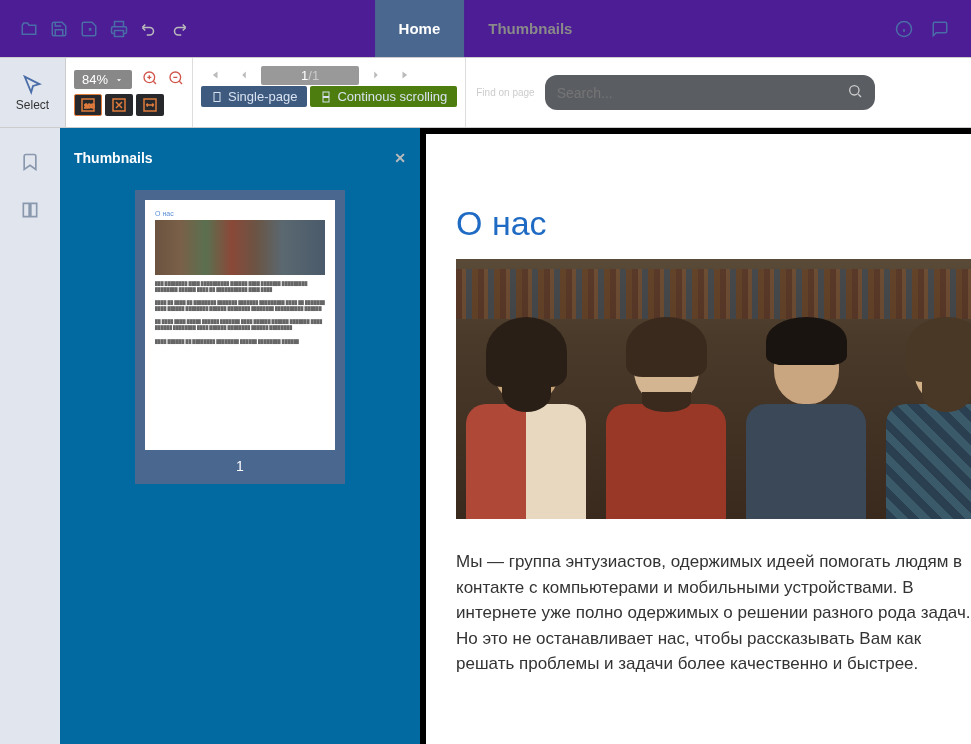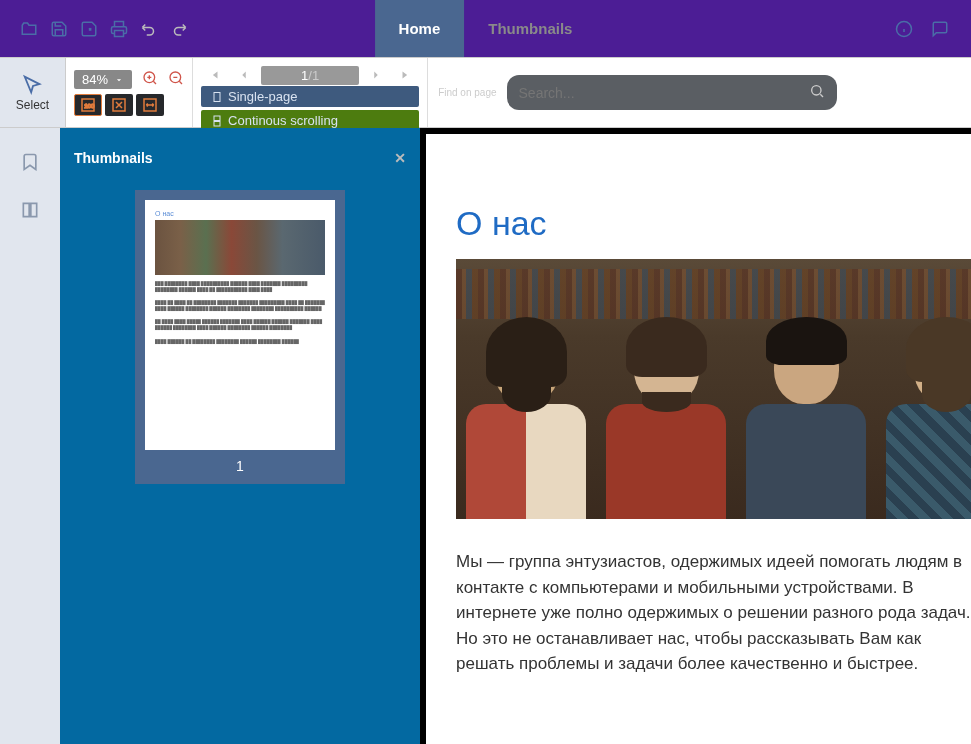--- a/index.html
+++ b/index.html
@@ -24,21 +24,21 @@
 .zoom-select { background: #888; color: #fff; padding: 2px 8px; font-size: 13px; border-radius: 2px; display: flex; align-items: center; gap: 6px; cursor: pointer; }
 .zoom-row2 { display: flex; gap: 3px; }
 .zoom-btn { width: 28px; height: 22px; background: #26282b; display: flex; align-items: center; justify-content: center; cursor: pointer; border-radius: 2px; }
 .zoom-btn.active { border: 1px solid #e07b3c; }
 .zoom-icon { width: 18px; height: 18px; color: #e07b3c; }
 
 .page-group { display: flex; flex-direction: column; gap: 0; padding: 6px 8px; height: 100%; justify-content: flex-start; border-right: 1px solid #ddd; }
 .page-nav { display: flex; align-items: center; gap: 4px; }
 .nav-btn { width: 26px; height: 22px; display: flex; align-items: center; justify-content: center; color: #bbb; cursor: pointer; }
 .page-num { background: #999; color: #fff; padding: 2px 40px; font-size: 13px; border-radius: 2px; }
-.page-mode { display: flex; gap: 3px; flex-direction: column; }
+.page-mode { display: flex; gap: 3px; }
 .mode-btn { background: #3e5a7e; color: #d8e2f0; padding: 3px 10px; font-size: 13px; border-radius: 2px; cursor: pointer; display: flex; align-items: center; gap: 5px; }
 .mode-btn.active { background: #4d7c0f; }
 
 .find-group { display: flex; align-items: center; gap: 10px; padding: 0 10px; flex: 1; }
 .find-label { color: #ccc; font-size: 10px; }
 .search-box { flex: 1; background: #5a5e63; color: #ccc; padding: 8px 12px; font-size: 14px; border-radius: 12px; display: flex; align-items: center; max-width: 330px; }
 .search-box input { flex: 1; background: transparent; border: none; color: #ccc; font-size: 14px; outline: none; }
 .search-icon { color: #ccc; }
 
 .content { display: flex; height: calc(100% - 125px); }

